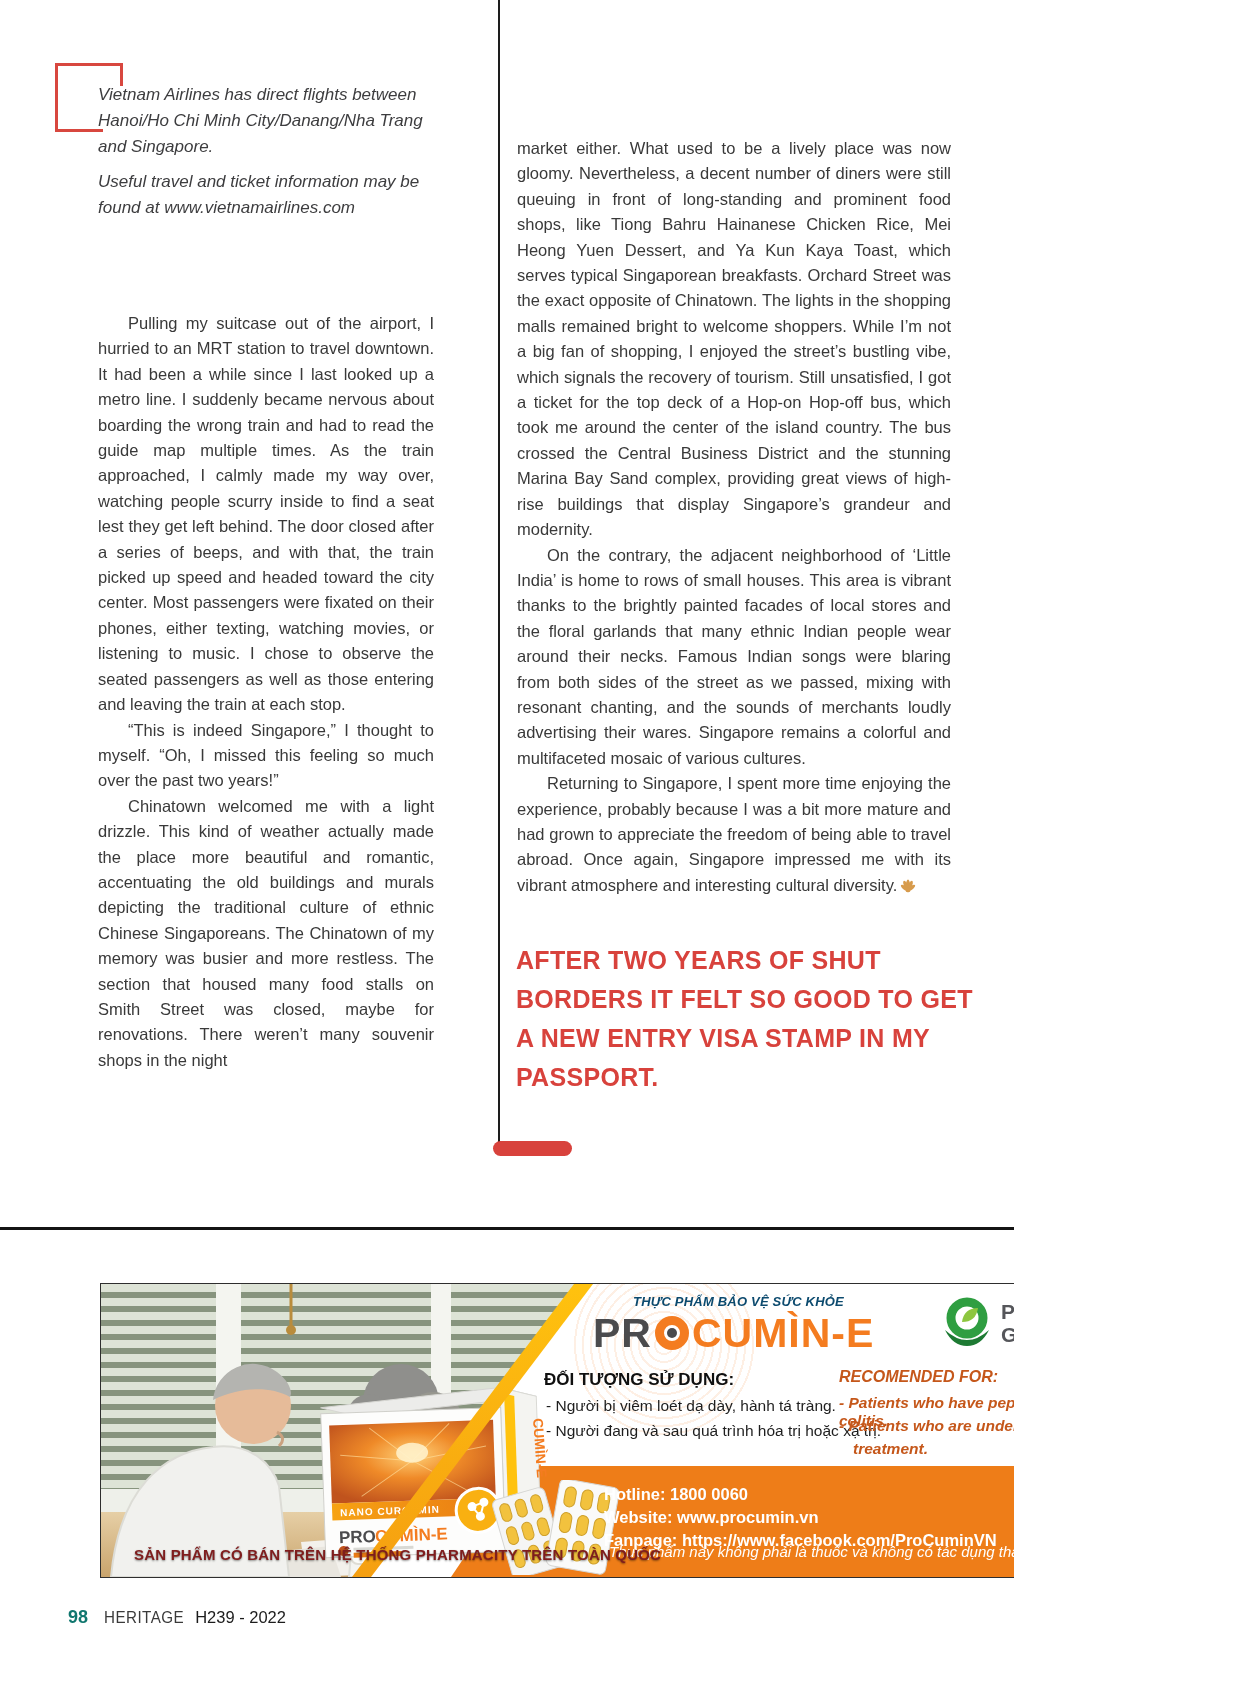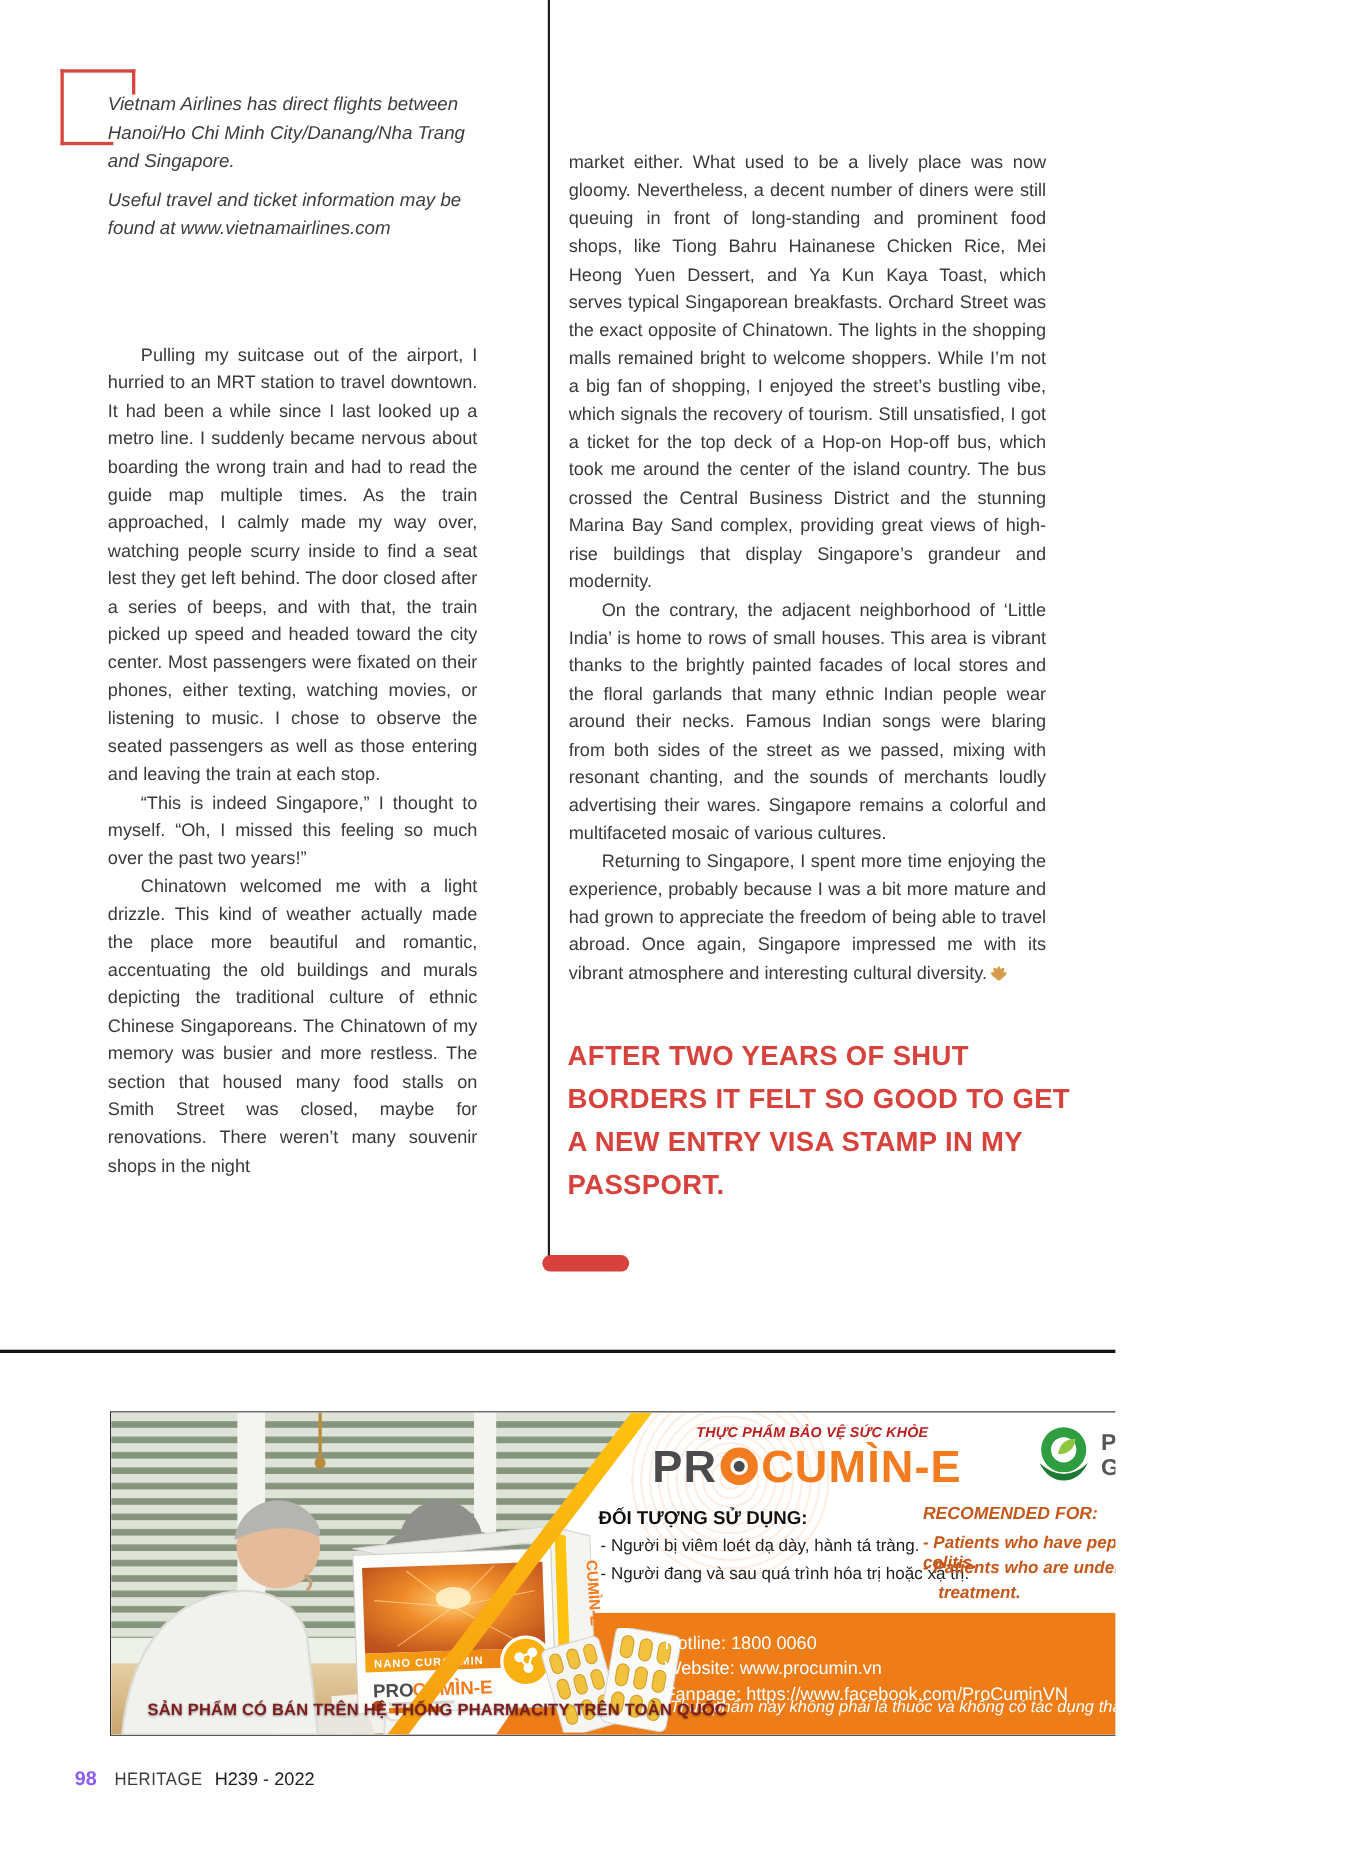--- a/index.html
+++ b/index.html
@@ -32,45 +32,45 @@
   .hrule{left:0;top:1227px;width:1241px;height:3px;background:#141414;}
 
   
   .ad{left:100px;top:1283px;width:1043px;height:293px;border:1px solid #2e2e2e;background:#fff;overflow:hidden;}
   .ad > div, .ad > svg{position:absolute;}
   .ad-band{left:330px;top:182px;width:713px;height:111px;background:#ee7d18;clip-path:polygon(95px 0,100% 0,100% 100%,20px 100%);}
   .ad-photo{left:0;top:0;width:500px;height:293px;clip-path:polygon(0 0,481px 0,259px 100%,0 100%);}
   .ad-stripe{left:0;top:0;width:500px;height:293px;background:linear-gradient(180deg,#ffc20e,#f59f11);clip-path:polygon(473px 0,492px 0,270px 100%,251px 100%);}
   .rings{left:468px;top:-34px;width:190px;height:190px;border-radius:50%;
     background:repeating-radial-gradient(circle at center,rgba(244,124,32,.12) 0 2px,transparent 2px 8px);}
-  .tagline{left:532px;top:10px;font-size:13px;font-weight:700;font-style:italic;color:#b91c1c;letter-spacing:.2px;}
+  .tagline{left:532px;top:10px;font-size:13px;font-weight:700;font-style:italic;color:#0c4a6e;letter-spacing:.2px;}
   .brandrow{left:492px;top:26px;display:flex;align-items:center;height:46px;}
   .brand-pr{font-size:41px;font-weight:700;color:#4b4b4d;letter-spacing:1px;}
   .oring{width:16px;height:16px;border:9px solid #f47c20;border-radius:50%;margin:0 3px;position:relative;background:#fff;}
   .oring::after{content:"";position:absolute;inset:3px;background:#4b4b4d;border-radius:50%;}
   .brand-cumin{font-size:41px;font-weight:700;color:#f47c20;letter-spacing:1px;}
   .usage-h{left:443px;top:86px;font-size:17px;font-weight:800;color:#101010;}
   .usage-i1{left:445px;top:113px;font-size:15.5px;color:#1e1e1e;}
   .usage-i2{left:445px;top:138px;font-size:15.5px;color:#1e1e1e;}
   .glogo{left:836px;top:8px;width:60px;height:62px;}
   .gtext{left:900px;top:16px;font-size:21px;font-weight:700;color:#55565a;line-height:23px;letter-spacing:.3px;}
   .rec-h{left:738px;top:84px;font-size:16px;font-weight:700;font-style:italic;color:#c5571a;}
   .rec-i{font-size:15.5px;font-style:italic;font-weight:600;color:#c5571a;}
   .rec-1{left:738px;top:110px;}
   .rec-2{left:738px;top:133px;text-align:right;}
   .rec-3{left:752px;top:156px;}
-  .hotline{left:503px;top:199px;font-size:16.5px;font-weight:400;color:#fff;line-height:23px;}
+  .hotline{left:503px;top:199px;font-size:16.5px;font-weight:700;color:#fff;line-height:23px;}
   .disclaimer{left:508px;top:259px;font-size:15px;font-style:italic;color:#fff;white-space:nowrap;}
   .availability{left:33px;top:262px;font-size:15px;font-weight:700;color:#7f1d1d;letter-spacing:.2px;white-space:nowrap;text-shadow:0 1px 2px rgba(0,0,0,.45);}
   .qr{left:925px;top:186px;width:76px;height:76px;}
   .boxsvg{left:210px;top:98px;width:240px;height:190px;transform:rotate(-2deg);}
   .blister{left:383px;top:196px;width:140px;height:95px;}
 
   .footer{left:68px;top:1607px;font-size:16.5px;color:#222;}
-  .footer .pg{font-weight:700;font-size:18px;color:#8b5cf6;margin-right:16px;}
+  .footer .pg{font-weight:700;font-size:18px;color:#0f766e;margin-right:16px;}
   .footer .mag{display:inline-block;transform:scaleX(.92);transform-origin:left;letter-spacing:.5px;color:#3a3a3a;margin-right:4px;}
   .footer .issue{color:#1c1c1c;margin-top:16px;}
 </style>
 </head>
 <body>
 
 <div class="page">
 
   <div class="abs bracket">
     <span class="b-top"></span>

